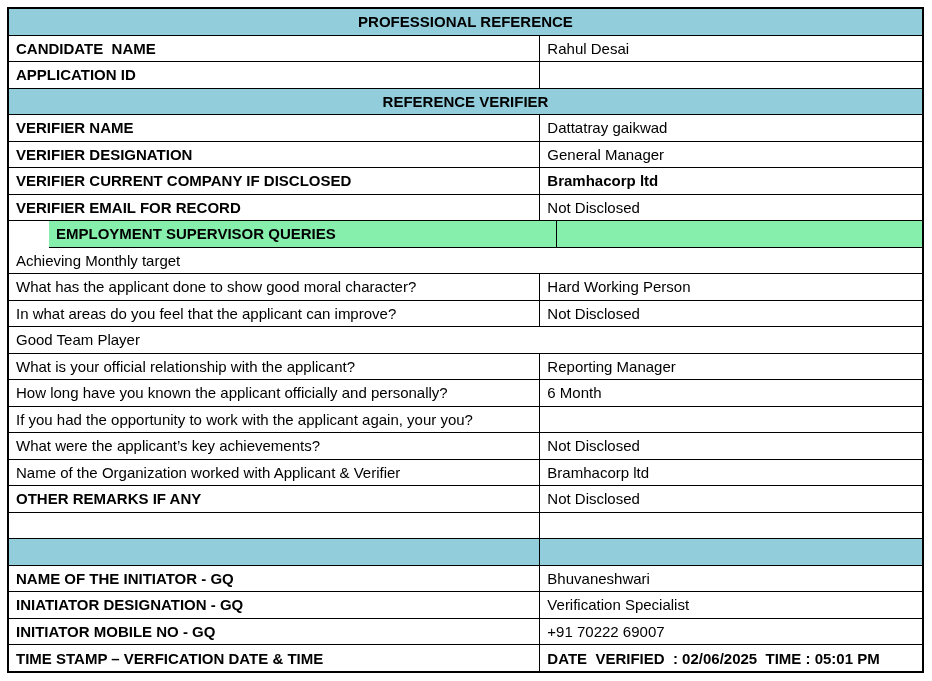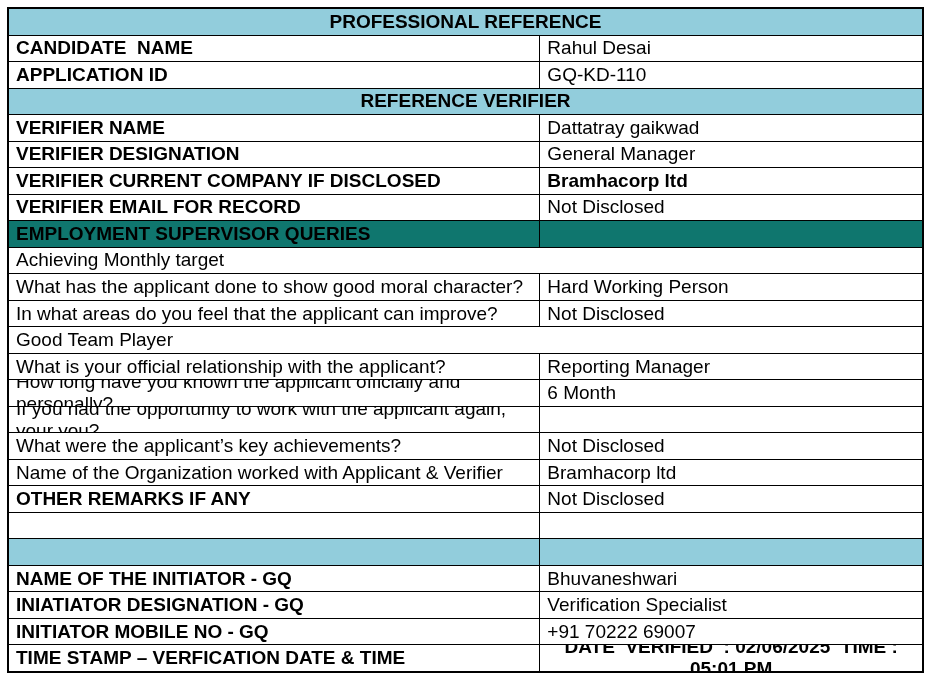--- a/index.html
+++ b/index.html
@@ -33,40 +33,40 @@
     border-bottom: 1px solid #000000;
     box-sizing: border-box;
     min-height: 0;
   }
   .row:last-child { border-bottom: none; text-align: center; }
   .cell {
     box-sizing: border-box;
     display: flex;
     align-items: center;
     padding: 1px 7px;
-    font-size: 19px;
+    font-size: 15px;
     color: #000000;
     white-space: pre-wrap;
     overflow: hidden;
     line-height: 1.15;
   }
   .cell.label {
     width: 58.2%;
     border-right: 1px solid #000000;
   }
   .cell.value {
     flex: 1;
   }
   .cell.merged {
     width: 100%;
     justify-content: center;
     font-weight: bold;
   }
   .row.header   { background: #92CDDC; }
-  .row.subhead  { background: #0f766e; }
+  .row.subhead  { background: #86efac; margin-left: 40px; }
   .row.divider  { background: #92CDDC; }
   .bold  { font-weight: bold; }
   .row.subhead .cell.label { font-weight: bold; }
 </style>
 </head>
 <body>
 
 <div class="page">
   <div class="ref-table">
 
@@ -74,21 +74,20 @@
       <div class="cell merged">PROFESSIONAL REFERENCE</div>
     </div>
 
     <div class="row">
       <div class="cell label bold">CANDIDATE  NAME</div>
       <div class="cell value">Rahul Desai</div>
     </div>
 
     <div class="row">
       <div class="cell label bold">APPLICATION ID</div>
-      <div class="cell value">GQ-KD-110</div>
     </div>
 
     <div class="row header">
       <div class="cell merged">REFERENCE VERIFIER</div>
     </div>
 
     <div class="row">
       <div class="cell label bold">VERIFIER NAME</div>
       <div class="cell value">Dattatray gaikwad</div>
     </div>

